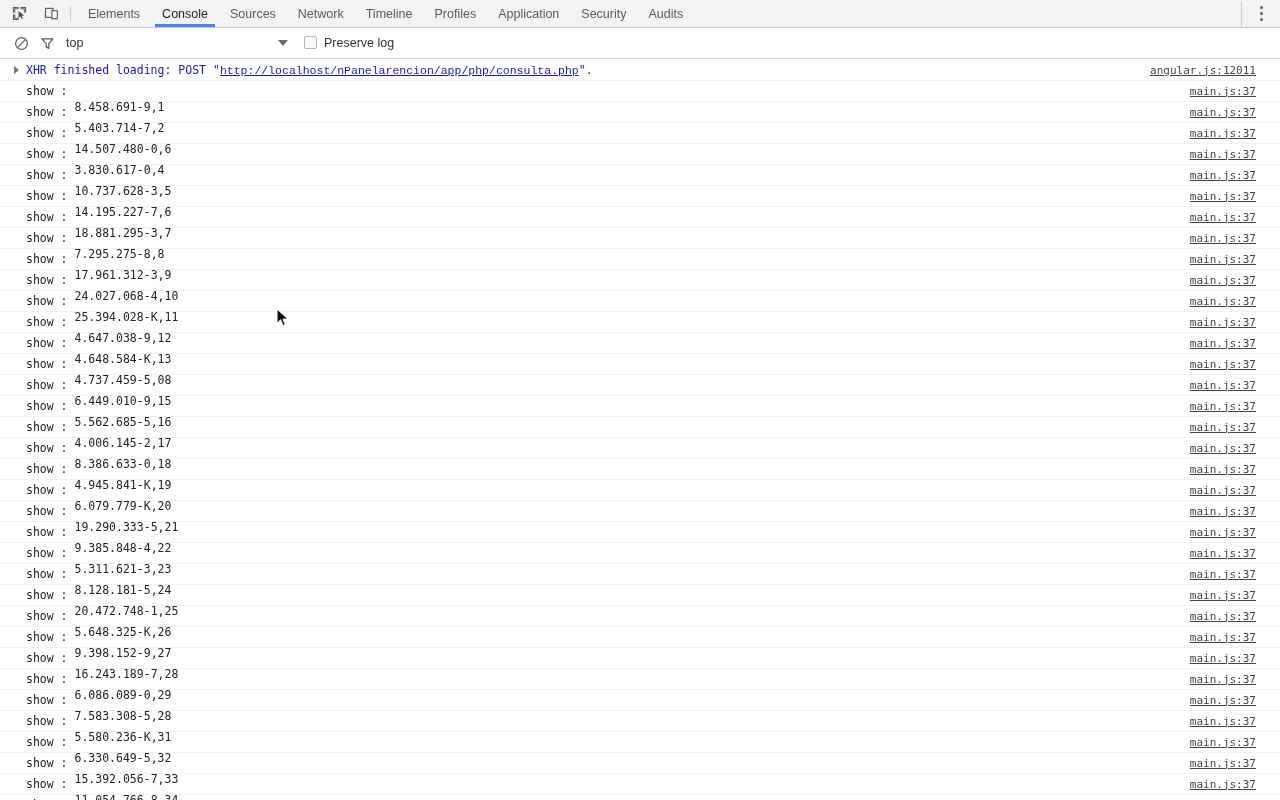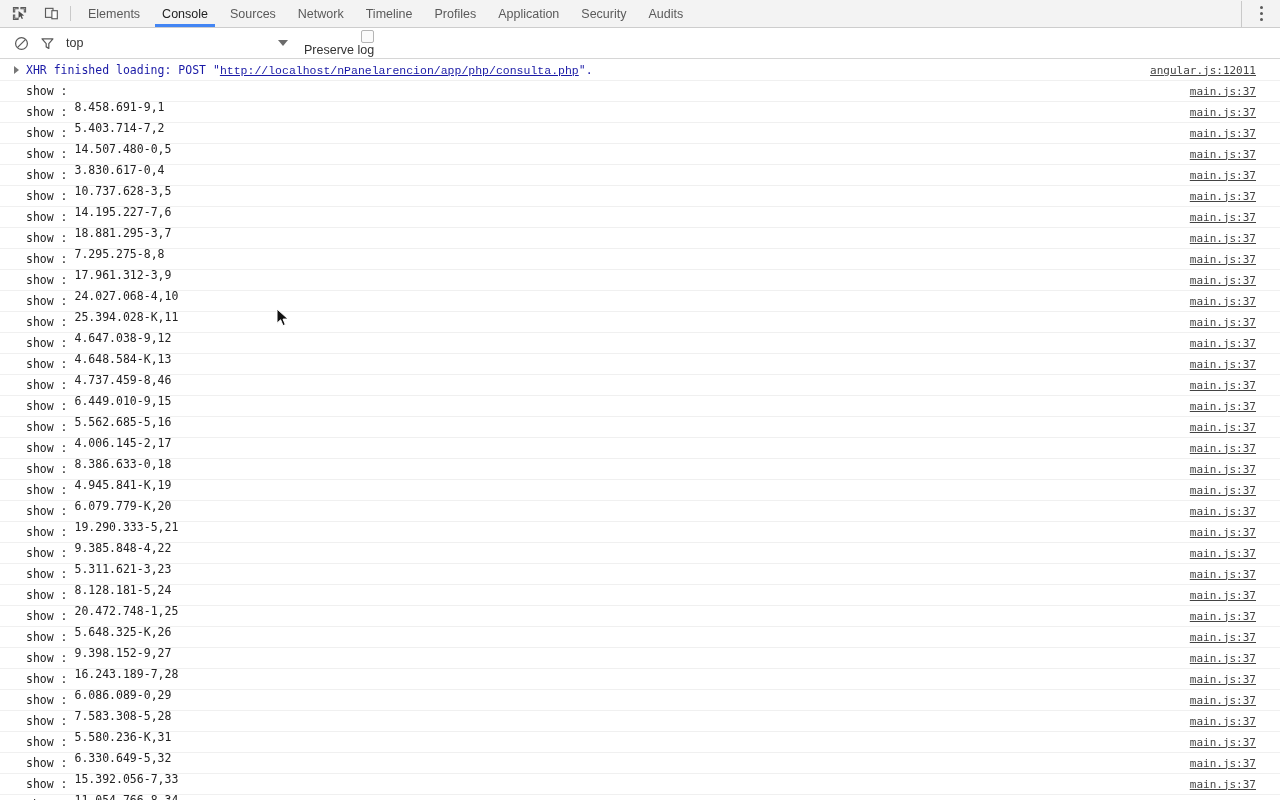--- a/index.html
+++ b/index.html
@@ -109,25 +109,24 @@
   }
   .caret {
     margin-left: auto;
     width: 0; height: 0;
     border-left: 5px solid transparent;
     border-right: 5px solid transparent;
     border-top: 6px solid #6b6b6b;
   }
   .preserve {
     display: flex;
-    align-items: flex-end;
-    gap: 0;
+    align-items: flex-start;
+    gap: 7px;
     margin-left: 16px;
     cursor: pointer;
-    flex-direction: column;
   }
   .cb {
     width: 13px; height: 13px;
     border: 1px solid #b5b5b5;
     border-radius: 2px;
     background: #fbfbfb;
   }
   .preserve-label {
     font-size: 12.5px;
     color: #333333;
@@ -283,32 +282,32 @@
 
   <div class="row xhr">
     <span class="disclosure"></span>
     <span class="xhr-text">XHR finished loading: POST </span><span class="xhr-text">"</span><span class="xhr-url">http://localhost/nPanelarencion/app/php/consulta.php</span><span class="xhr-text">".</span>
     <span class="src">angular.js:12011</span>
   </div>
 
   <div id="log-rows">
       <div class="row"><span class="lbl">show : </span><span class="val">8.458.691-9,1</span><span class="src">main.js:37</span></div>
       <div class="row"><span class="lbl">show : </span><span class="val">5.403.714-7,2</span><span class="src">main.js:37</span></div>
-      <div class="row"><span class="lbl">show : </span><span class="val">14.507.480-0,5</span><span class="src">main.js:37</span></div>
+      <div class="row"><span class="lbl">show : </span><span class="val">14.507.480-0,6</span><span class="src">main.js:37</span></div>
       <div class="row"><span class="lbl">show : </span><span class="val">3.830.617-0,4</span><span class="src">main.js:37</span></div>
       <div class="row"><span class="lbl">show : </span><span class="val">10.737.628-3,5</span><span class="src">main.js:37</span></div>
       <div class="row"><span class="lbl">show : </span><span class="val">14.195.227-7,6</span><span class="src">main.js:37</span></div>
       <div class="row"><span class="lbl">show : </span><span class="val">18.881.295-3,7</span><span class="src">main.js:37</span></div>
       <div class="row"><span class="lbl">show : </span><span class="val">7.295.275-8,8</span><span class="src">main.js:37</span></div>
       <div class="row"><span class="lbl">show : </span><span class="val">17.961.312-3,9</span><span class="src">main.js:37</span></div>
       <div class="row"><span class="lbl">show : </span><span class="val">24.027.068-4,10</span><span class="src">main.js:37</span></div>
       <div class="row"><span class="lbl">show : </span><span class="val">25.394.028-K,11</span><span class="src">main.js:37</span></div>
       <div class="row"><span class="lbl">show : </span><span class="val">4.647.038-9,12</span><span class="src">main.js:37</span></div>
       <div class="row"><span class="lbl">show : </span><span class="val">4.648.584-K,13</span><span class="src">main.js:37</span></div>
-      <div class="row"><span class="lbl">show : </span><span class="val">4.737.459-8,46</span><span class="src">main.js:37</span></div>
+      <div class="row"><span class="lbl">show : </span><span class="val">4.737.459-5,08</span><span class="src">main.js:37</span></div>
       <div class="row"><span class="lbl">show : </span><span class="val">6.449.010-9,15</span><span class="src">main.js:37</span></div>
       <div class="row"><span class="lbl">show : </span><span class="val">5.562.685-5,16</span><span class="src">main.js:37</span></div>
       <div class="row"><span class="lbl">show : </span><span class="val">4.006.145-2,17</span><span class="src">main.js:37</span></div>
       <div class="row"><span class="lbl">show : </span><span class="val">8.386.633-0,18</span><span class="src">main.js:37</span></div>
       <div class="row"><span class="lbl">show : </span><span class="val">4.945.841-K,19</span><span class="src">main.js:37</span></div>
       <div class="row"><span class="lbl">show : </span><span class="val">6.079.779-K,20</span><span class="src">main.js:37</span></div>
       <div class="row"><span class="lbl">show : </span><span class="val">19.290.333-5,21</span><span class="src">main.js:37</span></div>
       <div class="row"><span class="lbl">show : </span><span class="val">9.385.848-4,22</span><span class="src">main.js:37</span></div>
       <div class="row"><span class="lbl">show : </span><span class="val">5.311.621-3,23</span><span class="src">main.js:37</span></div>
       <div class="row"><span class="lbl">show : </span><span class="val">8.128.181-5,24</span><span class="src">main.js:37</span></div>

